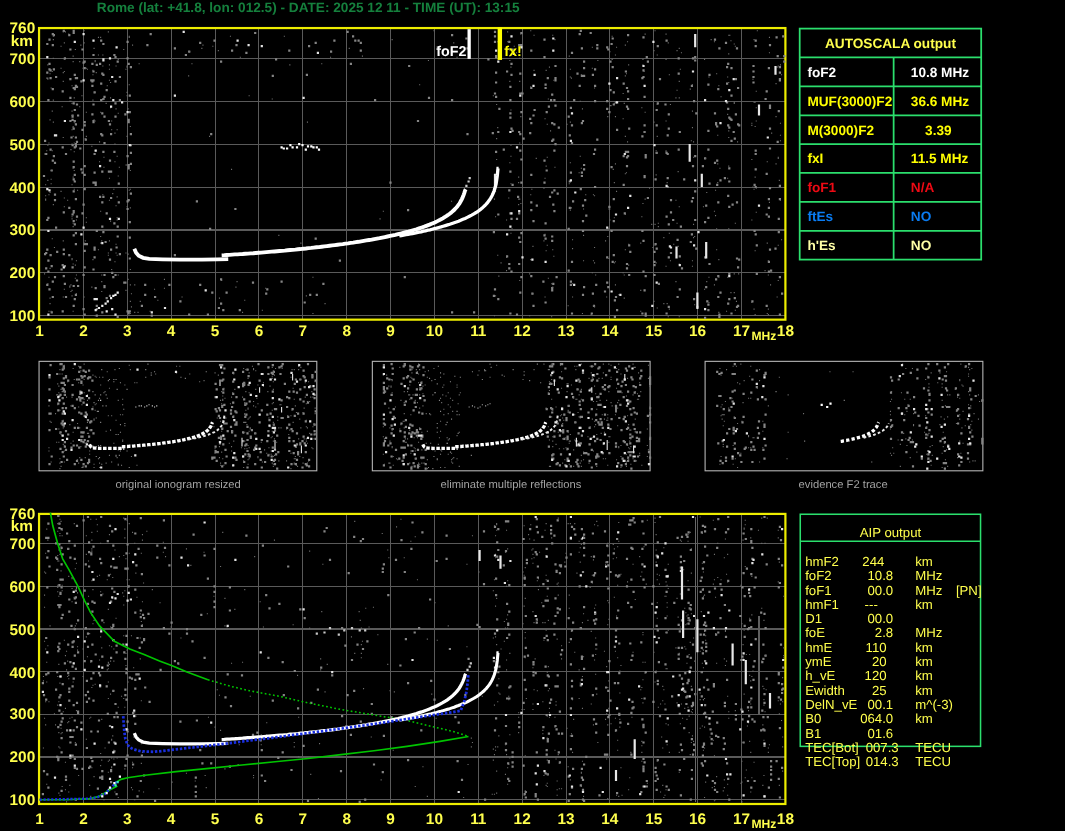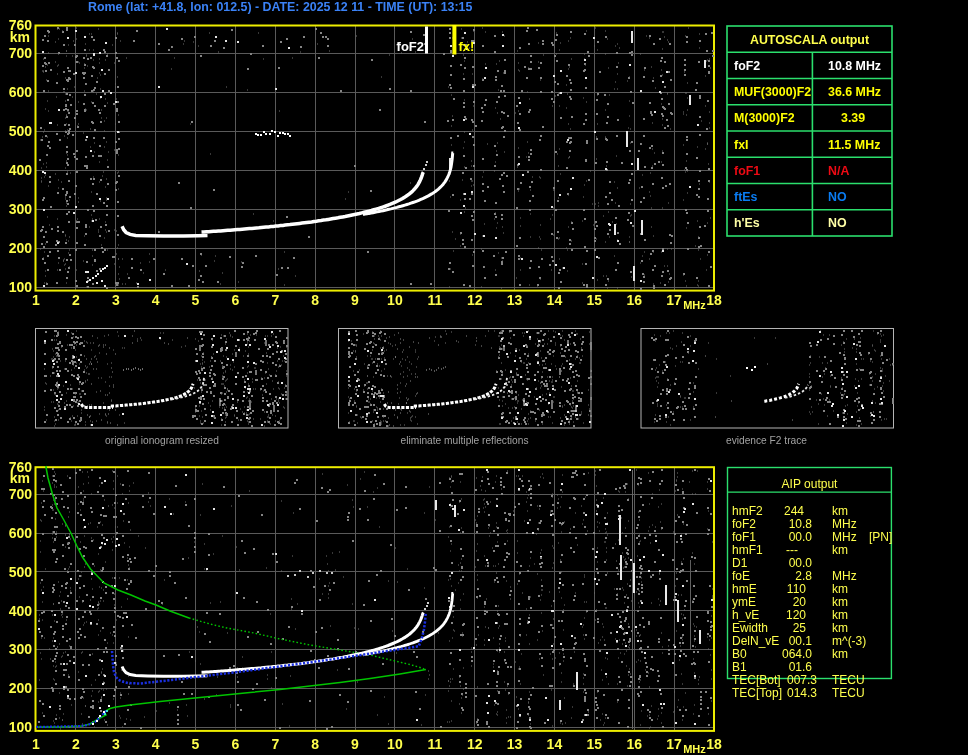--- a/index.html
+++ b/index.html
@@ -1,16 +1,16 @@
 <!DOCTYPE html>
 <html><head><meta charset="utf-8"><style>
 *{margin:0;padding:0;box-sizing:border-box}
 html,body{width:968px;height:755px;background:#000;overflow:hidden}
 body{position:relative;font-family:"Liberation Sans",sans-serif}
-.title{position:absolute;left:88px;top:0px;color:#3b82f6;font-weight:bold;font-size:12.4px;white-space:nowrap}
+.title{position:absolute;left:88px;top:0px;color:#15803d;font-weight:bold;font-size:12.4px;white-space:nowrap}
 </style></head>
 <body>
 <div class="title">Rome (lat: +41.8, lon: 012.5) - DATE: 2025 12 11 - TIME (UT): 13:15</div>
 <svg width="968" height="755" style="position:absolute;left:0;top:0">
     <line x1="75.9" y1="25.5" x2="75.9" y2="290.6" stroke="#5a5a5a" stroke-width="1" shape-rendering="crispEdges"></line>
     <line x1="115.8" y1="25.5" x2="115.8" y2="290.6" stroke="#5a5a5a" stroke-width="1" shape-rendering="crispEdges"></line>
     <line x1="155.6" y1="25.5" x2="155.6" y2="290.6" stroke="#5a5a5a" stroke-width="1" shape-rendering="crispEdges"></line>
     <line x1="195.5" y1="25.5" x2="195.5" y2="290.6" stroke="#5a5a5a" stroke-width="1" shape-rendering="crispEdges"></line>
     <line x1="235.4" y1="25.5" x2="235.4" y2="290.6" stroke="#5a5a5a" stroke-width="1" shape-rendering="crispEdges"></line>
     <line x1="275.3" y1="25.5" x2="275.3" y2="290.6" stroke="#5a5a5a" stroke-width="1" shape-rendering="crispEdges"></line>

